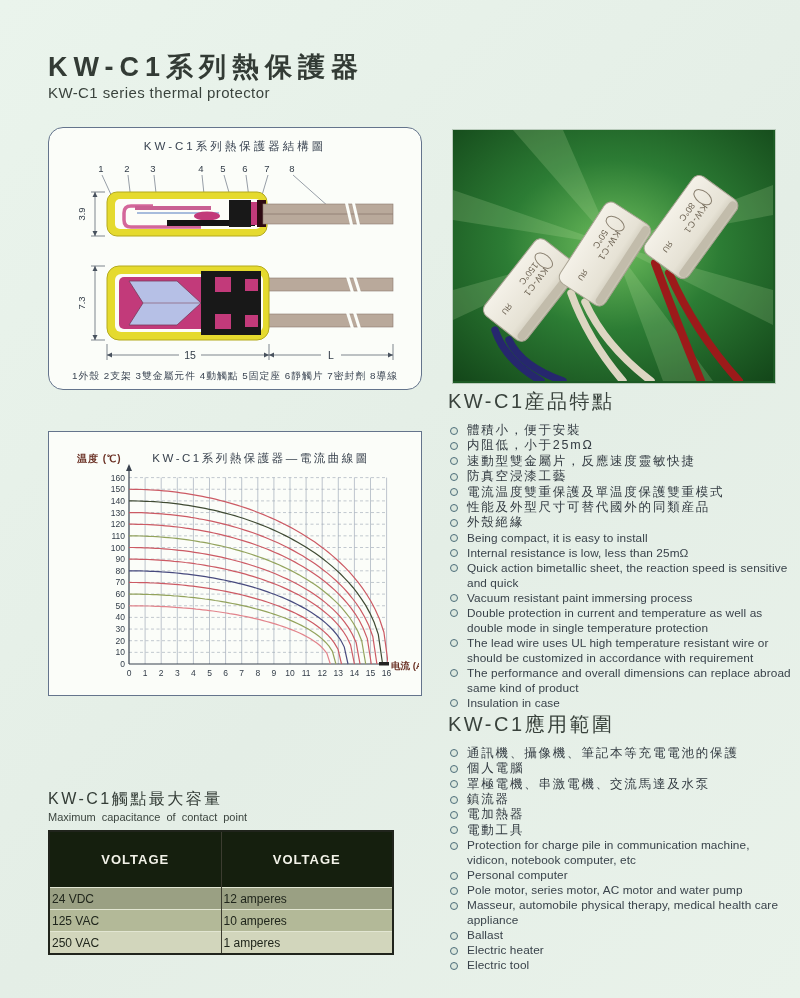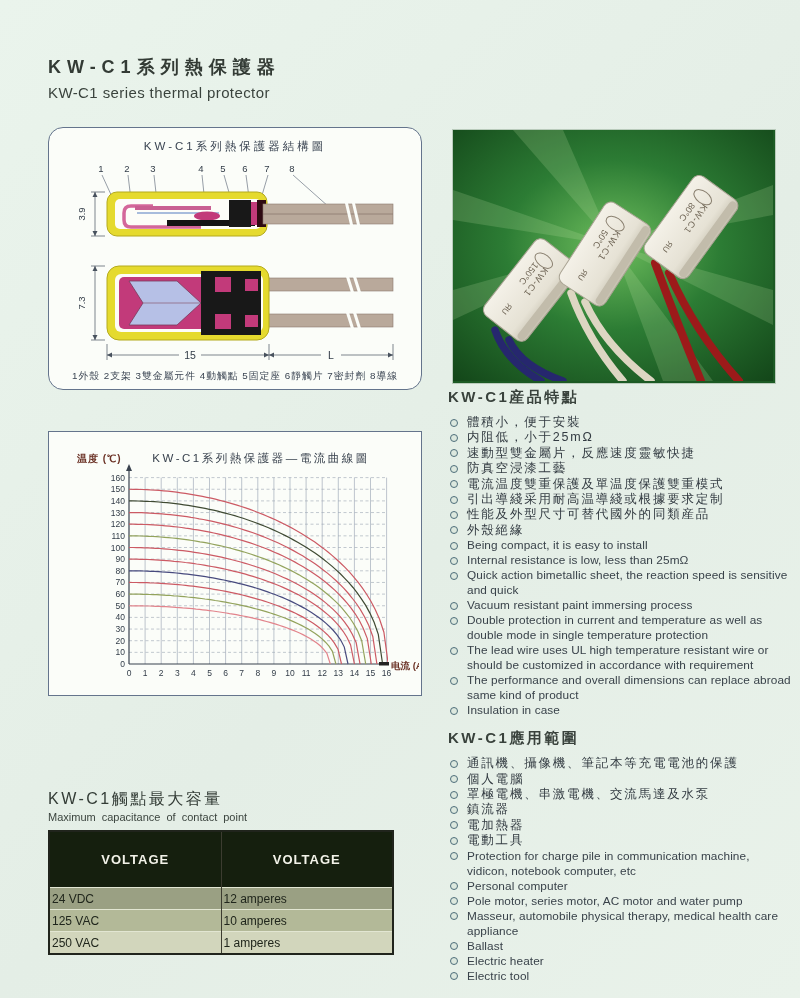--- a/index.html
+++ b/index.html
@@ -1,32 +1,32 @@
 <!DOCTYPE html>
 <html><head>
 <meta charset="utf-8">
 <style>
   html,body{margin:0;padding:0;}
   body{font-family:"Liberation Sans", sans-serif;}
   .page{position:relative;width:800px;height:998px;background:linear-gradient(135deg,#eaf4ec 0%,#e4eee6 55%,#e9f2ea 100%);overflow:hidden;}
   .titleblock{position:absolute;left:48px;top:52px;}
-  .title-zh{font-size:18px;font-weight:bold;letter-spacing:6px;color:#333b35;line-height:30px;}
+  .title-zh{font-size:27px;font-weight:bold;letter-spacing:6px;color:#333b35;line-height:30px;}
   .title-en{font-size:15px;color:#3a433d;letter-spacing:0.4px;margin-top:2px;}
   .panel{position:absolute;background:#fbfdf9;border:1px solid #64748c;}
   .diagram-panel{left:48px;top:127px;width:372px;height:261px;border-radius:15px;}
   .chart-panel{left:48px;top:431px;width:372px;height:263px;}
   .photo-panel{left:452px;top:129px;width:322px;height:253px;border:1px solid #b9cbbb;background:#1c5a24;}
   .rightcol{position:absolute;left:448px;top:388px;width:344px;}
-  .sec-head{font-size:15px;letter-spacing:2.5px;color:#39423c;margin:0 0 8px 0;font-weight:bold;}
+  .sec-head{font-size:20px;letter-spacing:2.5px;color:#39423c;margin:0 0 8px 0;font-weight:normal;}
   ul.blist{list-style:none;margin:0 0 0 2px;padding:0;}
   ul.blist li{position:relative;padding-left:17px;margin:0;}
   ul.blist li .ring{position:absolute;left:0;top:3.5px;width:6px;height:6px;border:1.6px solid #4e6e7a;border-radius:50%;background:#dce8de;}
   li.zh{font-size:12.5px;letter-spacing:1.8px;line-height:15.4px;color:#333b42;}
   li.en{font-size:11.8px;letter-spacing:0.1px;line-height:15px;color:#39424a;}
-  .apps-head{margin-top:11px;}
+  .apps-head{}
   .tableblock{position:absolute;left:48px;top:789px;width:346px;}
   .tb-title{font-size:16px;letter-spacing:2.5px;color:#333c36;font-weight:normal;margin:0;}
   .tb-sub{font-size:11px;color:#3a433d;word-spacing:3px;margin:1px 0 7px 0;}
   table.cap{width:100%;border-collapse:collapse;border:2px solid #20241c;}
   table.cap th{background:#151f0e;color:#f2f2e8;font-size:13px;letter-spacing:1px;padding:20px 2px;font-weight:bold;}
   table.cap th + th, table.cap td + td{border-left:1px solid #3c3c30;}
   table.cap td{text-align:left;font-size:12px;color:#20261c;padding:3.5px 2px;border-top:1.5px solid #e2e6d2;margin-top:24px;}
   svg text{font-family:"Liberation Sans", sans-serif;}
 </style>
 </head>
@@ -301,21 +301,20 @@
   </div>
 
   <div class="rightcol">
     <h2 class="sec-head">KW-C1産品特點</h2>
     <ul class="blist" id="features-list">
         <li class="zh"><span class="ring"></span>體積小，便于安裝</li>
         <li class="zh"><span class="ring"></span>内阻低，小于25mΩ</li>
         <li class="zh"><span class="ring"></span>速動型雙金屬片，反應速度靈敏快捷</li>
         <li class="zh"><span class="ring"></span>防真空浸漆工藝</li>
         <li class="zh"><span class="ring"></span>電流温度雙重保護及單温度保護雙重模式</li>
-        <li class="zh"><span class="ring"></span>引出導綫采用耐高温導綫或根據要求定制</li>
         <li class="zh"><span class="ring"></span>性能及外型尺寸可替代國外的同類産品</li>
         <li class="zh"><span class="ring"></span>外殼絕緣</li>
         <li class="en"><span class="ring"></span>Being compact, it is easy to install</li>
         <li class="en"><span class="ring"></span>Internal resistance is low, less than 25mΩ</li>
         <li class="en"><span class="ring"></span>Quick action bimetallic sheet, the reaction speed is sensitive and quick</li>
         <li class="en"><span class="ring"></span>Vacuum resistant paint immersing process</li>
         <li class="en"><span class="ring"></span>Double protection in current and temperature as well as double mode in single temperature protection</li>
         <li class="en"><span class="ring"></span>The lead wire uses UL high temperature resistant wire or should be customized in accordance with requirement</li>
         <li class="en"><span class="ring"></span>The performance and overall dimensions can replace abroad same kind of product</li>
         <li class="en"><span class="ring"></span>Insulation in case</li>

